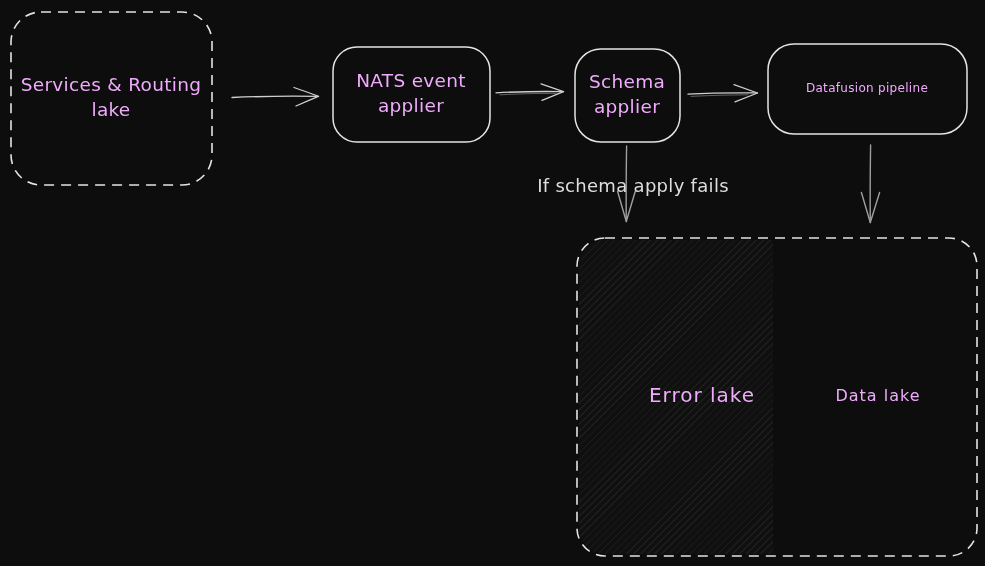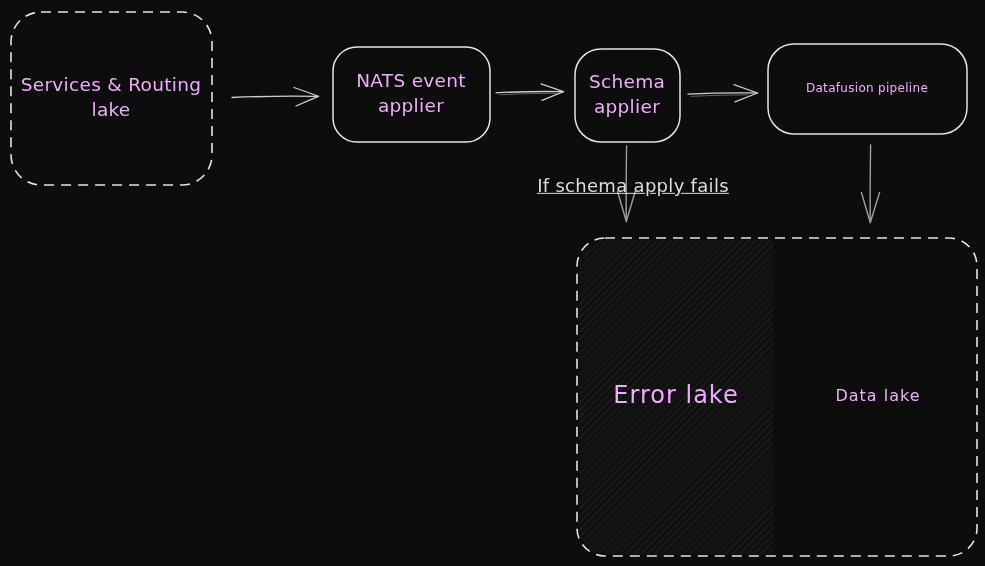--- a/index.html
+++ b/index.html
@@ -63,22 +63,22 @@
     text-align: center;
     white-space: nowrap;
     line-height: 1.35;
     letter-spacing: 0.3px;
   }
   .lbl span { display: block; }
   .lbl-services   { left: 111px; top: 98px;  font-size: 18.5px; }
   .lbl-nats       { left: 411px; top: 94px;  font-size: 18.5px; }
   .lbl-schema     { left: 627px; top: 95px;  font-size: 18.5px; }
   .lbl-datafusion { left: 867px; top: 88px;  font-size: 12px; }
-  .lbl-fail       { left: 633px; top: 186px; font-size: 18px; color: #dedede; text-decoration: underline; }
-  .lbl-error      { left: 676px; top: 395px; font-size: 24px; letter-spacing: 1px; text-align: right; }
+  .lbl-fail       { left: 633px; top: 186px; font-size: 18px; color: #dedede; }
+  .lbl-error      { left: 702px; top: 395px; font-size: 20px; letter-spacing: 1px; text-align: right; }
   .lbl-data       { left: 878px; top: 396px; font-size: 16px; letter-spacing: 1px; }
 </style>
 </head>
 <body>
 
 <div class="canvas">
 
   <div class="hatch-fill"></div>
 
   <svg class="shapes" width="985" height="566" viewBox="0 0 985 566">

